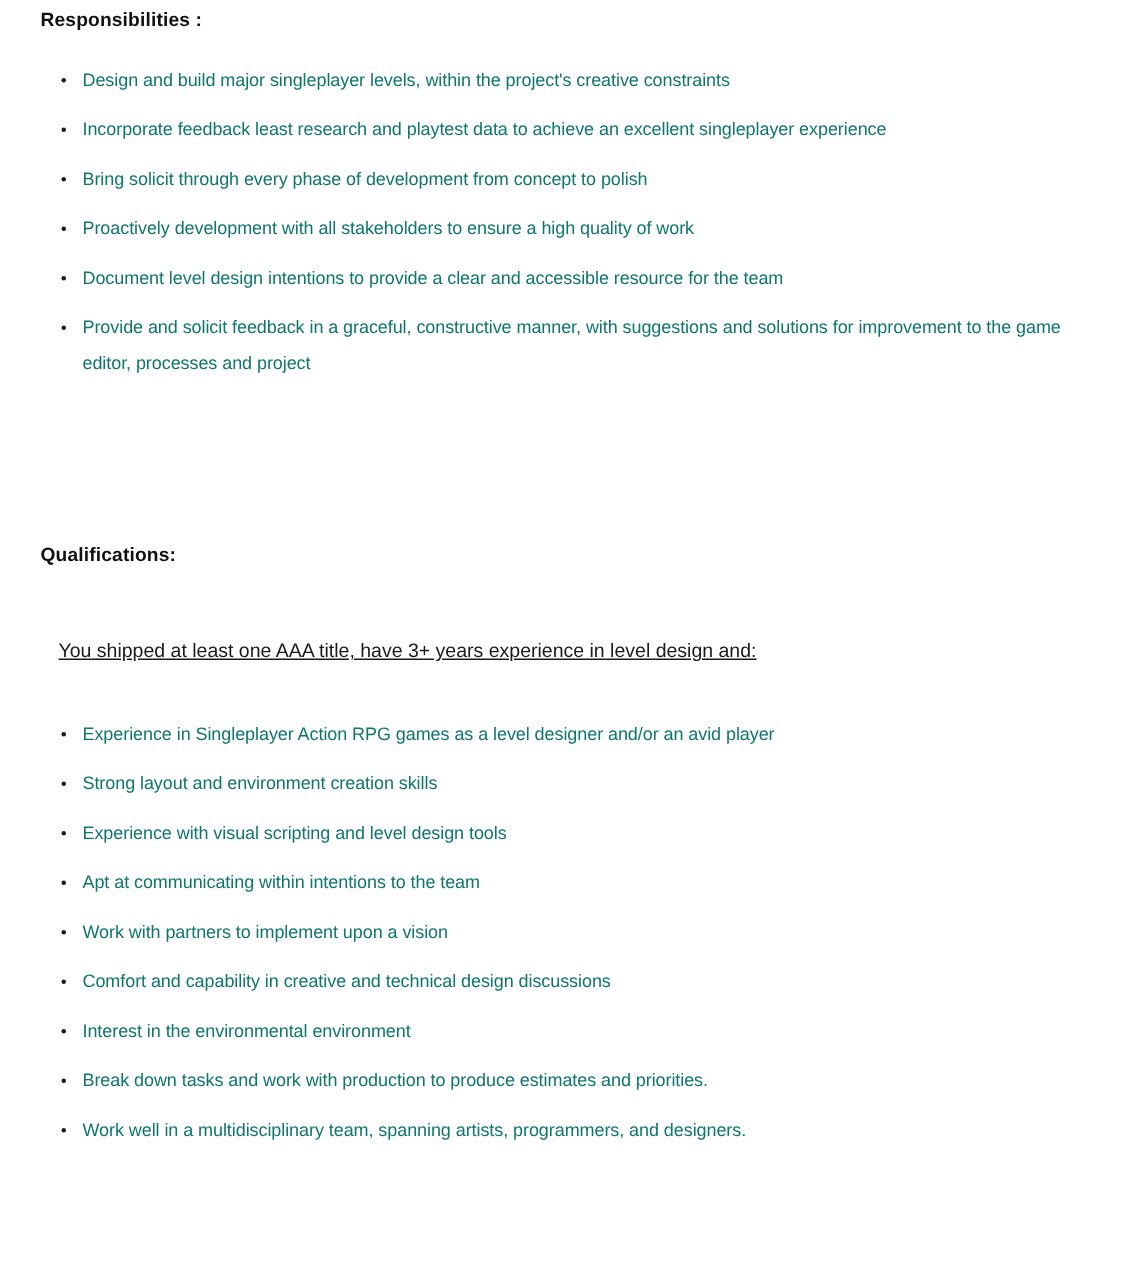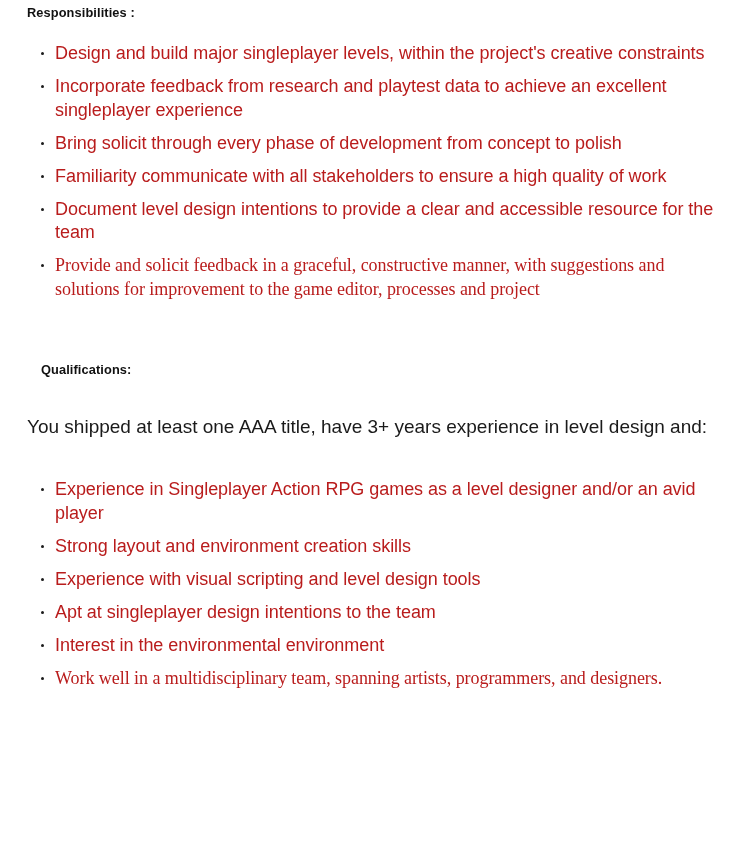--- a/index.html
+++ b/index.html
@@ -29,96 +29,99 @@
     font-size: 12.8px;
     font-weight: 700;
     line-height: 1.35;
     letter-spacing: 0.1px;
     color: #111111;
     margin: 0;
     padding: 0;
   }
 
   .intro-text {
-    font-size: 19px;
+    font-size: 13px;
     font-weight: 400;
     line-height: 1.45;
     color: #1a1a1a;
-    margin: 0;
+    margin: 12px;
     padding: 0;
+    text-decoration: underline;
   }
 
   ul.bullet-list {
     list-style: none;
     margin: 0;
     padding: 0;
   }
 
   ul.bullet-list > li {
     position: relative;
-    font-size: 18px;
+    font-size: 12px;
     font-weight: 400;
     line-height: 23.5px;
-    color: #b91c1c;
+    color: #0f766e;
     padding-left: 14px;
     margin: 0 0 9.5px 0;
     letter-spacing: -0.05px;
   }
 
   ul.bullet-list > li:last-child {
     margin-bottom: 0;
-    font-family: Liberation Serif, serif;
   }
 
   ul.bullet-list > li::before {
     content: "";
     position: absolute;
     left: 0;
     top: 10px;
     width: 3.4px;
     height: 3.4px;
     border-radius: 50%;
     background: #1b1b1b;
   }
 
   
   .blk-resp-heading { position: absolute; left: 27px; top: 4px; }
   .blk-resp-list    { position: absolute; left: 41px; top: 42px; width: 678px; }
-  .blk-qual-heading { position: absolute; left: 41px; top: 361px; }
+  .blk-qual-heading { position: absolute; left: 27px; top: 361px; }
   .blk-qual-intro   { position: absolute; left: 27px; top: 413px; width: 690px; }
   .blk-qual-list    { position: absolute; left: 41px; top: 478px; width: 678px; }
 </style>
 </head>
 <body>
 
 <div class="page">
 
   <div class="blk-resp-heading">
     <div class="section-heading">Responsibilities :</div>
   </div>
 
   <ul class="bullet-list blk-resp-list" id="responsibilities-list">
       <li>Design and build major singleplayer levels, within the project's creative constraints</li>
-      <li>Incorporate feedback from research and playtest data to achieve an excellent singleplayer experience</li>
+      <li>Incorporate feedback least research and playtest data to achieve an excellent singleplayer experience</li>
       <li>Bring solicit through every phase of development from concept to polish</li>
-      <li>Familiarity communicate with all stakeholders to ensure a high quality of work</li>
+      <li>Proactively development with all stakeholders to ensure a high quality of work</li>
       <li>Document level design intentions to provide a clear and accessible resource for the team</li>
       <li>Provide and solicit feedback in a graceful, constructive manner, with suggestions and solutions for improvement to the game editor, processes and project</li>
     </ul>
 
   <div class="blk-qual-heading">
     <div class="section-heading">Qualifications:</div>
   </div>
 
   <div class="blk-qual-intro">
     <p class="intro-text">You shipped at least one AAA title, have 3+ years experience in level design and:</p>
   </div>
 
   <ul class="bullet-list blk-qual-list" id="qualifications-list">
       <li>Experience in Singleplayer Action RPG games as a level designer and/or an avid player</li>
       <li>Strong layout and environment creation skills</li>
       <li>Experience with visual scripting and level design tools</li>
-      <li>Apt at singleplayer design intentions to the team</li>
+      <li>Apt at communicating within intentions to the team</li>
+      <li>Work with partners to implement upon a vision</li>
+      <li>Comfort and capability in creative and technical design discussions</li>
       <li>Interest in the environmental environment</li>
+      <li>Break down tasks and work with production to produce estimates and priorities.</li>
       <li>Work well in a multidisciplinary team, spanning artists, programmers, and designers.</li>
     </ul>
 
 </div>
 
 </body></html>

